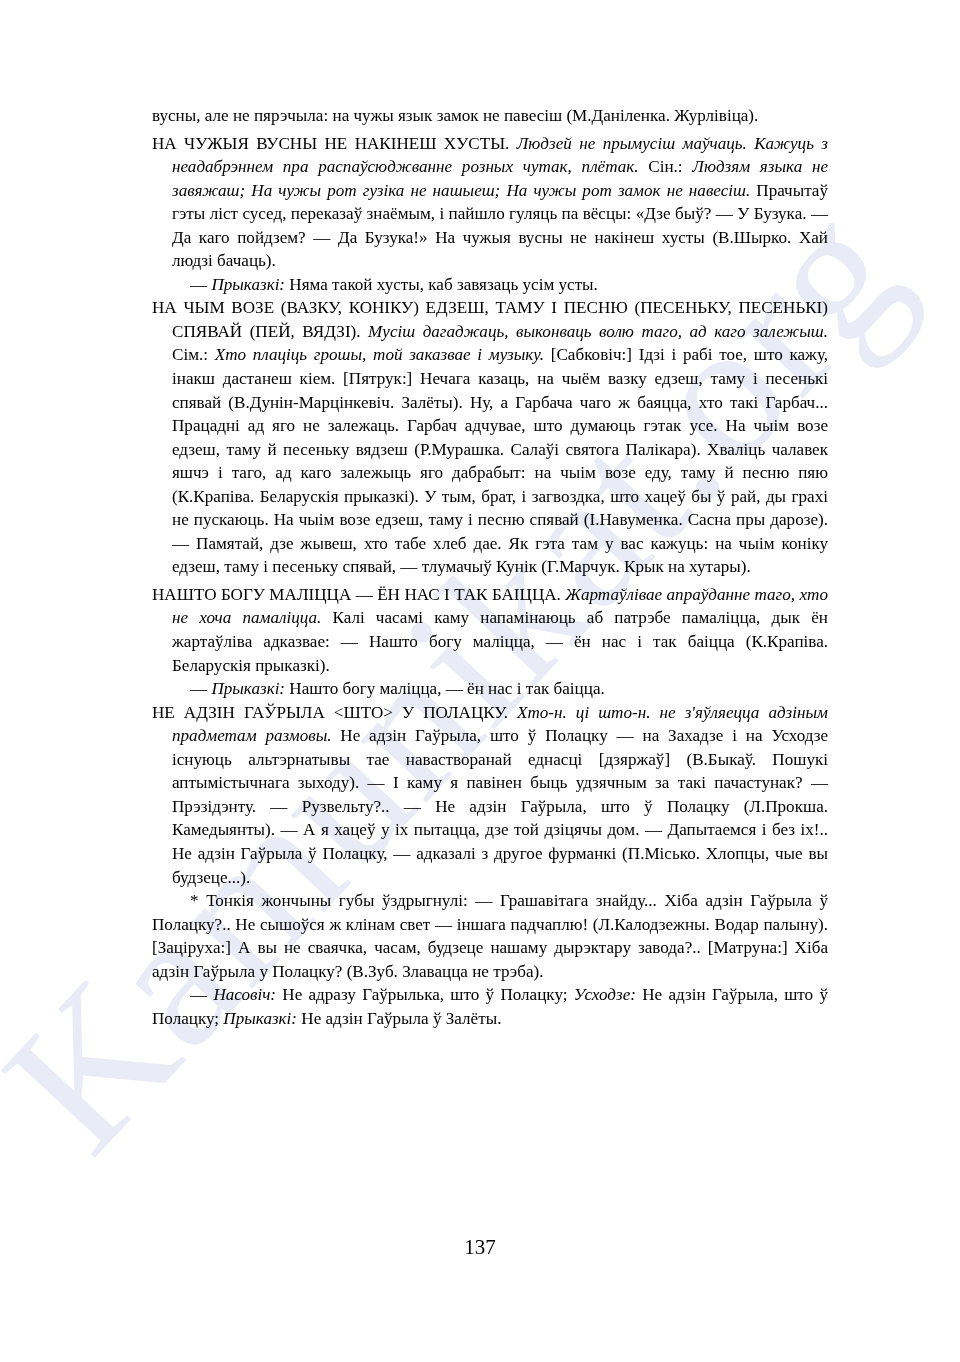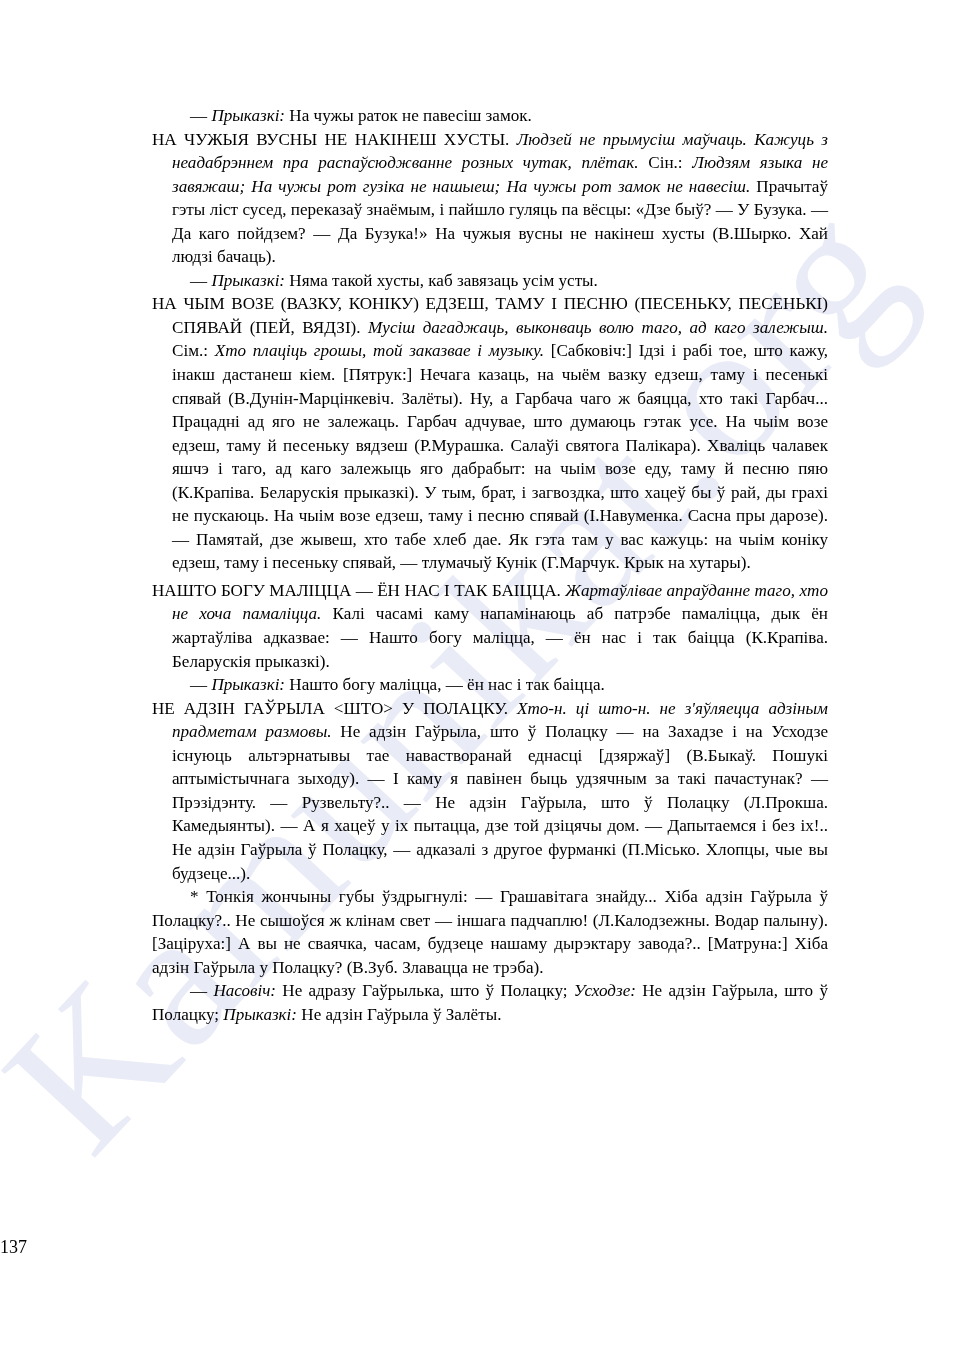--- a/index.html
+++ b/index.html
@@ -92,39 +92,39 @@
   }
   .entry.open-last, .subline.open-last {
     text-align-last: left;
   }
 
   #page-number {
     position: absolute;
     left: 0;
     right: 0;
     top: 1237px;
-    text-align: left;
-    font-size: 18px;
+    text-align: center;
+    font-size: 21px;
     line-height: 20px;
     font-family: "Liberation Serif", "DejaVu Serif", serif;
   }
 </style>
 </head>
 <body>
 
 <div id="watermark-layer">
   <div id="watermark-text" style="color: rgb(232, 234, 246);">Kamunikat.org</div>
 </div>
 
 <div id="page">
 
   <div id="text-column">
 
+    <p class="entry open-last"><span>вусны, але не пярэчыла: на чужы язык замок не павесіш (М.Даніленка. Журлівіца).</span></p>
 
-    <p class="subline open-last"><span>— </span><span class="it">Прыказкі:</span><span> На чужы раток не павесіш замок.</span></p>
 
     <p class="entry open-last"><span class="hw">НА ЧУЖЫЯ ВУСНЫ НЕ НАКІНЕШ ХУСТЫ.</span><span class="it"> Людзей не прымусіш маўчаць. Кажуць з неадабрэннем пра распаўсюджванне розных чутак, плётак.</span><span> Сін.: </span><span class="it">Людзям языка не завяжаш; На чужы рот гузіка не нашыеш; На чужы рот замок не навесіш.</span><span> Прачытаў гэты ліст сусед, переказаў знаёмым, і пайшло гуляць па вёсцы: «Дзе быў? — У Бузука. — Да каго пойдзем? — Да Бузука!» На чужыя вусны не накінеш хусты (В.Шырко. Хай людзі бачаць).</span></p>
 
     <p class="subline open-last"><span>— </span><span class="it">Прыказкі:</span><span> Няма такой хусты, каб завязаць усім усты.</span></p>
 
 
     <p class="entry open-last"><span class="hw">НА ЧЫМ ВОЗЕ (ВАЗКУ, КОНІКУ) ЕДЗЕШ, ТАМУ І ПЕСНЮ (ПЕСЕНЬКУ, ПЕСЕНЬКІ) СПЯВАЙ (ПЕЙ, ВЯДЗІ).</span><span class="it"> Мусіш дагаджаць, выконваць волю таго, ад каго залежыш.</span><span> Сім.: </span><span class="it">Хто плаціць грошы, той заказвае і музыку.</span><span> [Сабковіч:] Ідзі і рабі тое, што кажу, інакш дастанеш кіем. [Пятрук:] Нечага казаць, на чыём вазку едзеш, таму і песенькі спявай (В.Дунін-Марцінкевіч. Залёты). Ну, а Гарбача чаго ж баяцца, хто такі Гарбач... Працадні ад яго не залежаць. Гарбач адчувае, што думаюць гэтак усе. На чыім возе едзеш, таму й песеньку вядзеш (Р.Мурашка. Салаўі святога Палікара). Хваліць чалавек яшчэ і таго, ад каго залежыць яго дабрабыт: на чыім возе еду, таму й песню пяю (К.Крапіва. Беларускія прыказкі). У тым, брат, і загвоздка, што хацеў бы ў рай, ды грахі не пускаюць. На чыім возе едзеш, таму і песню спявай (І.Навуменка. Сасна пры дарозе). — Памятай, дзе жывеш, хто табе хлеб дае. Як гэта там у вас кажуць: на чыім коніку едзеш, таму і песеньку спявай, — тлумачыў Кунік (Г.Марчук. Крык на хутары).</span></p>
 
 
     <p class="entry open-last"><span class="hw">НАШТО БОГУ МАЛІЦЦА — ЁН НАС І ТАК БАІЦЦА.</span><span class="it"> Жартаўлівае апраўданне таго, хто не хоча памаліцца.</span><span> Калі часамі каму напамінаюць аб патрэбе памаліцца, дык ён жартаўліва адказвае: — Нашто богу маліцца, — ён нас і так баіцца (К.Крапіва. Беларускія прыказкі).</span></p>

